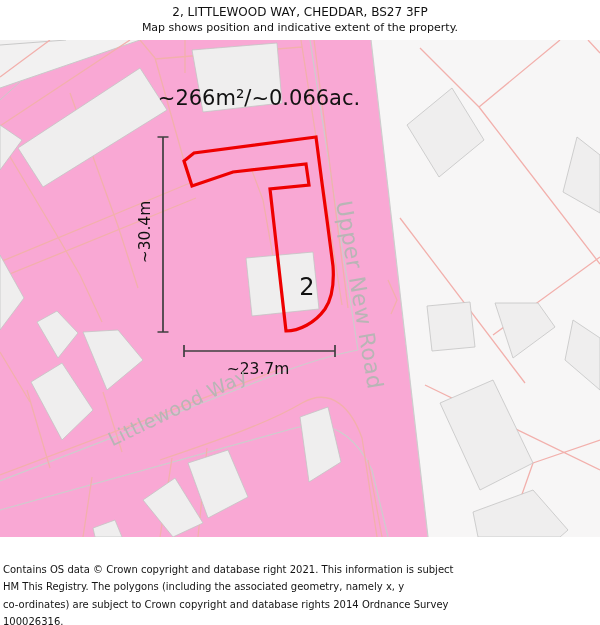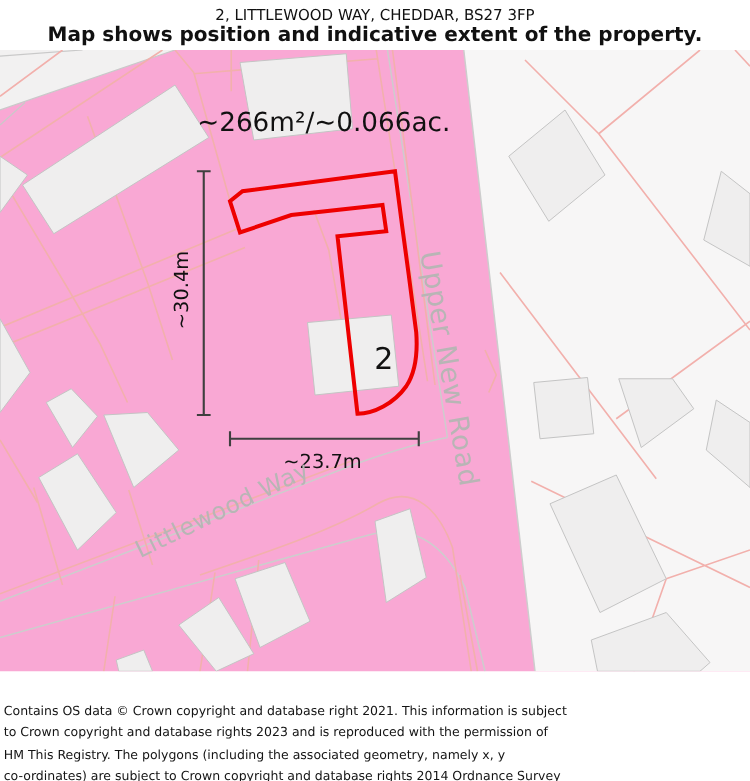--- a/index.html
+++ b/index.html
@@ -1,19 +1,19 @@
 <!DOCTYPE html>
 <html style="--c-red: #ee0000; --c-pink: #f2b0ac; --c-roadgray: #cdcdcd; --c-bld-fill: #efeeee; --c-bld-stroke: #c4c4c4; --c-measure: #3f3f3f; --c-roadlabel: #b8b5b5; --c-parcel-tint: #f7f6f6;"><head>
 <meta charset="utf-8">
 <style>
   html,body{margin:0;padding:0;background:#ffffff;}
   body{width:600px;height:625px;position:relative;font-family:"DejaVu Sans",sans-serif;overflow:hidden;}
   .header{position:absolute;top:0;left:0;width:600px;height:40px;text-align:center;color:#111;}
   .header .t1{padding-top:5px;font-size:12px;line-height:15px;}
-  .header .t2{font-size:16px;line-height:16px;font-weight:bold;}
+  .header .t2{font-size:11px;line-height:16px;}
   .mapwrap{position:absolute;top:40px;left:0;width:600px;height:497px;background:#f9a8d4;}
   svg{display:block;}
   .tint{fill:var(--c-parcel-tint,#f7f6f6);stroke:none;}
   .tint2{fill:#f2f1f1;stroke:none;}
   .g{stroke:#c9c9c9;stroke-width:1;fill:none;}
   .rd{stroke:var(--c-roadgray,#cdcdcd);stroke-width:1.2;fill:none;}
   .p{stroke:var(--c-pink,#f2b0ac);stroke-width:1.3;fill:none;}
   .b{fill:var(--c-bld-fill,#efeeee);stroke:var(--c-bld-stroke,#c4c4c4);stroke-width:0.8;}
   .red{fill:none;stroke:var(--c-red,#ee0000);stroke-width:3.2;stroke-linejoin:miter;}
   .m{stroke:var(--c-measure,#3f3f3f);stroke-width:1.7;fill:none;}
@@ -108,17 +108,16 @@
   <text class="lbl" x="145" y="197" font-size="15.5" text-anchor="middle" transform="rotate(-90 145 192)">~30.4m</text>
   <text class="lbl" x="258" y="334" font-size="15.5" text-anchor="middle">~23.7m</text>
   <text class="lbl" x="307" y="255" font-size="24" text-anchor="middle">2</text>
   <text class="roadlbl" x="359" y="262" font-size="22" letter-spacing="0.5" text-anchor="middle" transform="rotate(80.3 359 255)">Upper New Road</text>
   <text class="roadlbl" x="178" y="374" font-size="19" letter-spacing="0.5" text-anchor="middle" transform="rotate(-25.9 178 368)">Littlewood Way</text>
 </svg>
 </div>
 
 <div class="footer">
   <div>Contains OS data © Crown copyright and database right 2021. This information is subject</div>
-  <div>to Crown copyright and database rights 2023 and is reproduced with the permission of</div>
   <div>HM This Registry. The polygons (including the associated geometry, namely x, y</div>
   <div>co-ordinates) are subject to Crown copyright and database rights 2014 Ordnance Survey</div>
   <div>100026316.</div>
 </div>
 
 </body></html>

